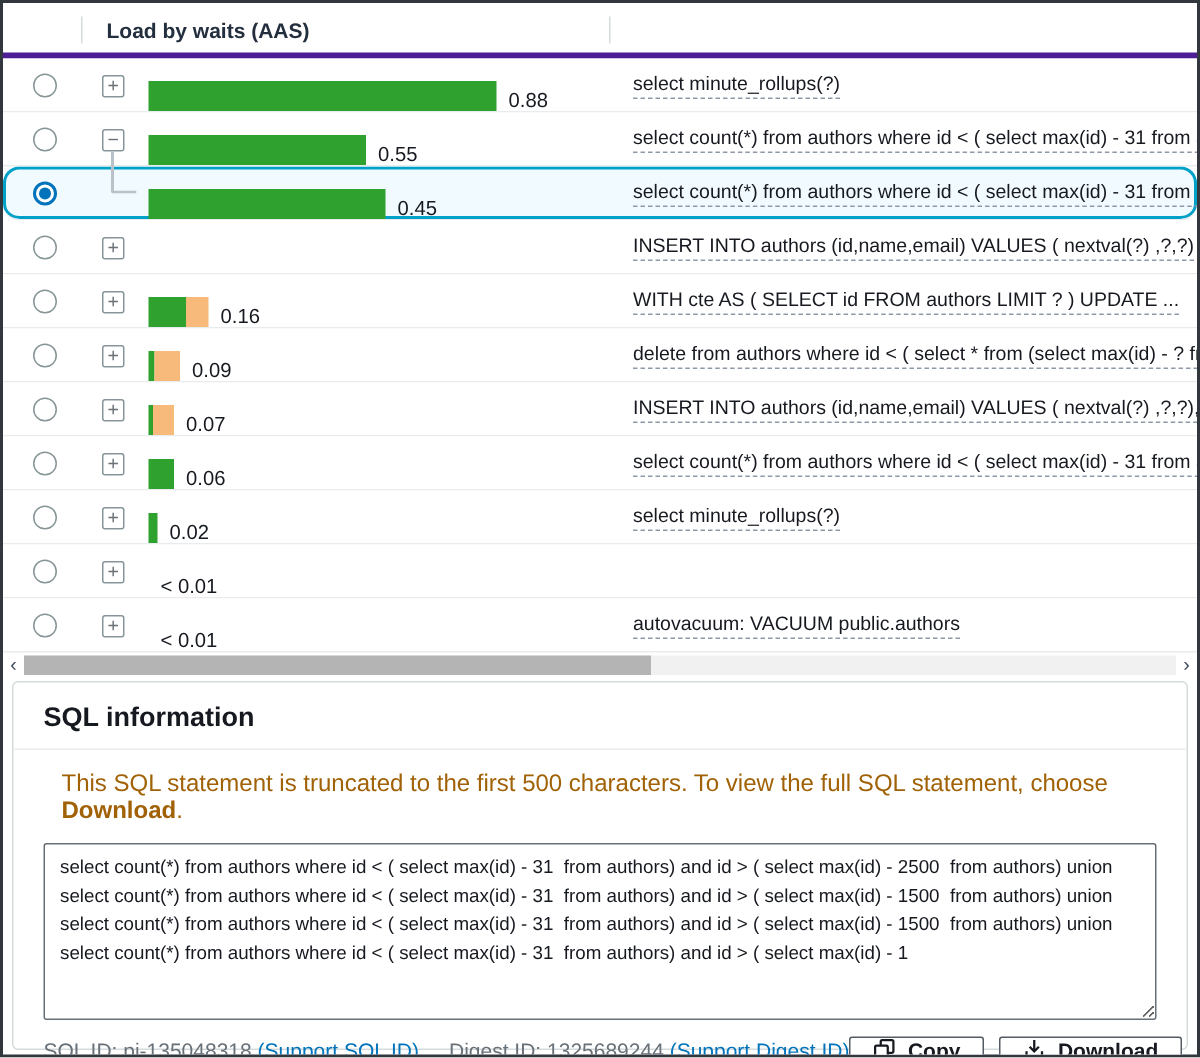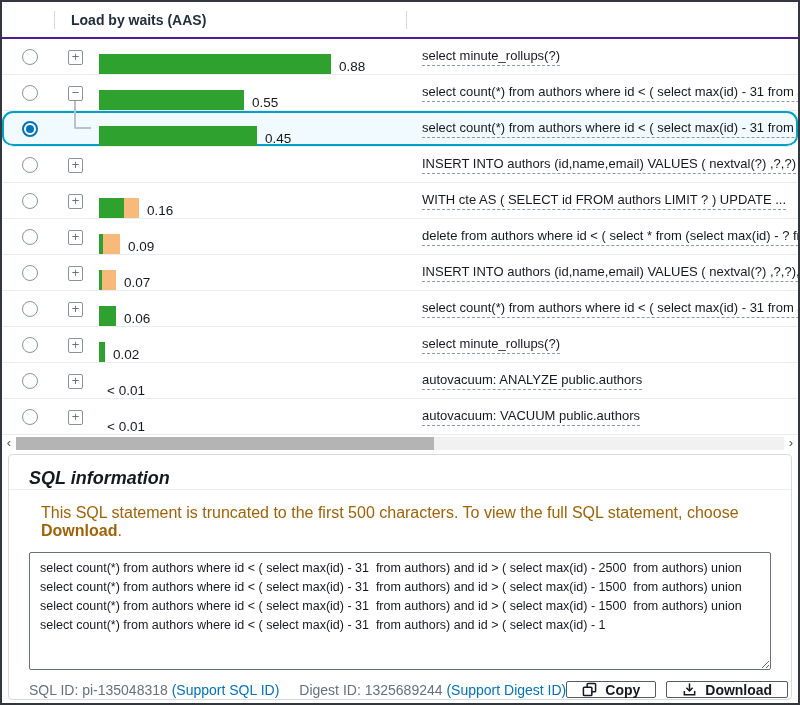--- a/index.html
+++ b/index.html
@@ -8,21 +8,21 @@
     width:800px; height:705px; position:relative;
     font-family:"Liberation Sans", sans-serif;
     background:#fff; color:#16191f;
   }
   .frame {
     position:absolute; inset:0;
     border:2px solid #31373d; background:#fff; overflow:hidden;
   }
 
   
-  .tbl-header { position:relative; height:37px; border-bottom:2px solid #4c1d95; background:#fff; }
+  .tbl-header { position:relative; height:37px; border-bottom:4px solid #4c1d95; background:#fff; }
   .tbl-header .hlabel { position:absolute; top:10px; font-size:14px; font-weight:bold; color:#232f3e; }
   .h-load { left:69px; }
   .h-sql  { left:420px;margin-top:29px; }
   .hdiv { position:absolute; top:9px; height:18px; border-left:1px solid #d5dbdb; }
   .hdiv-1 { left:52px; }
   .hdiv-2 { left:404px; }
 
   .row { position:relative; height:36px; border-bottom:1px solid #e9ecec; background:#fff; }
   .row.selected { background:#f1faff; box-shadow: inset 0 0 0 2px #00a1c9; border-radius: 11px; }
 
@@ -50,21 +50,21 @@
               border-bottom:1px dashed #8d99a8; padding-bottom:2px; }
 
   
   .hscroll { height:16px; display:flex; align-items:center; background:#fff; }
   .harrow { width:14px; text-align:center; font-size:13px; color:#414d5c; line-height:14px; }
   .htrack { flex:1; height:13px; background:#f1f1f1; position:relative; }
   .hthumb { position:absolute; left:0; top:0; height:13px; width:418px; background:#b4b4b4; }
 
   
   .panel { margin:3px 6px 0; border:1px solid #d5dbdb; border-radius:4px; height:246px; background:#fff; }
-  .panel-header { padding:13px 20px 0; border-bottom:1px solid #eaeded;font-style:italic; }
+  .panel-header { padding:13px 20px 10px; border-bottom:1px solid #eaeded; }
   .panel-title { font-size:18px; font-weight:bold; color:#16191f; }
   .panel-body { padding:12px 20px 0; }
   .note { font-size:16px; color:#a16207; margin:2px 12px 12px; }
   .note b { font-weight:bold; }
   .sql-textarea { display:block; width:100%; height:118px; border:1px solid #687078; border-radius:2px;
              padding:6px 10px; font-family:"Liberation Sans", sans-serif; font-size:12.5px;
              line-height:19px; color:#16191f; resize:both; overflow:auto; background:#fff; }
   .panel-footer { display:flex; align-items:center; margin-top:11px; font-size:14px; color:#687078; }
   .id-group { white-space:nowrap; }
   .id-group + .id-group { margin-left:20px; }
@@ -204,23 +204,20 @@
           <span class="sql-link">select minute_rollups(?)</span>
         </span>
       </div>
       <div class="row">
         <span class="cell-radio">
           <span class="radio"></span>
         </span>
         <span class="expander">+</span>
         <span class="cell-bar">
           <span class="bar-label">&lt; 0.01</span>
-        </span>
-        <span class="cell-sql">
-          <span class="sql-link">autovacuum: ANALYZE public.authors</span>
         </span>
       </div>
       <div class="row">
         <span class="cell-radio">
           <span class="radio"></span>
         </span>
         <span class="expander">+</span>
         <span class="cell-bar">
           <span class="bar-label">&lt; 0.01</span>
         </span>

